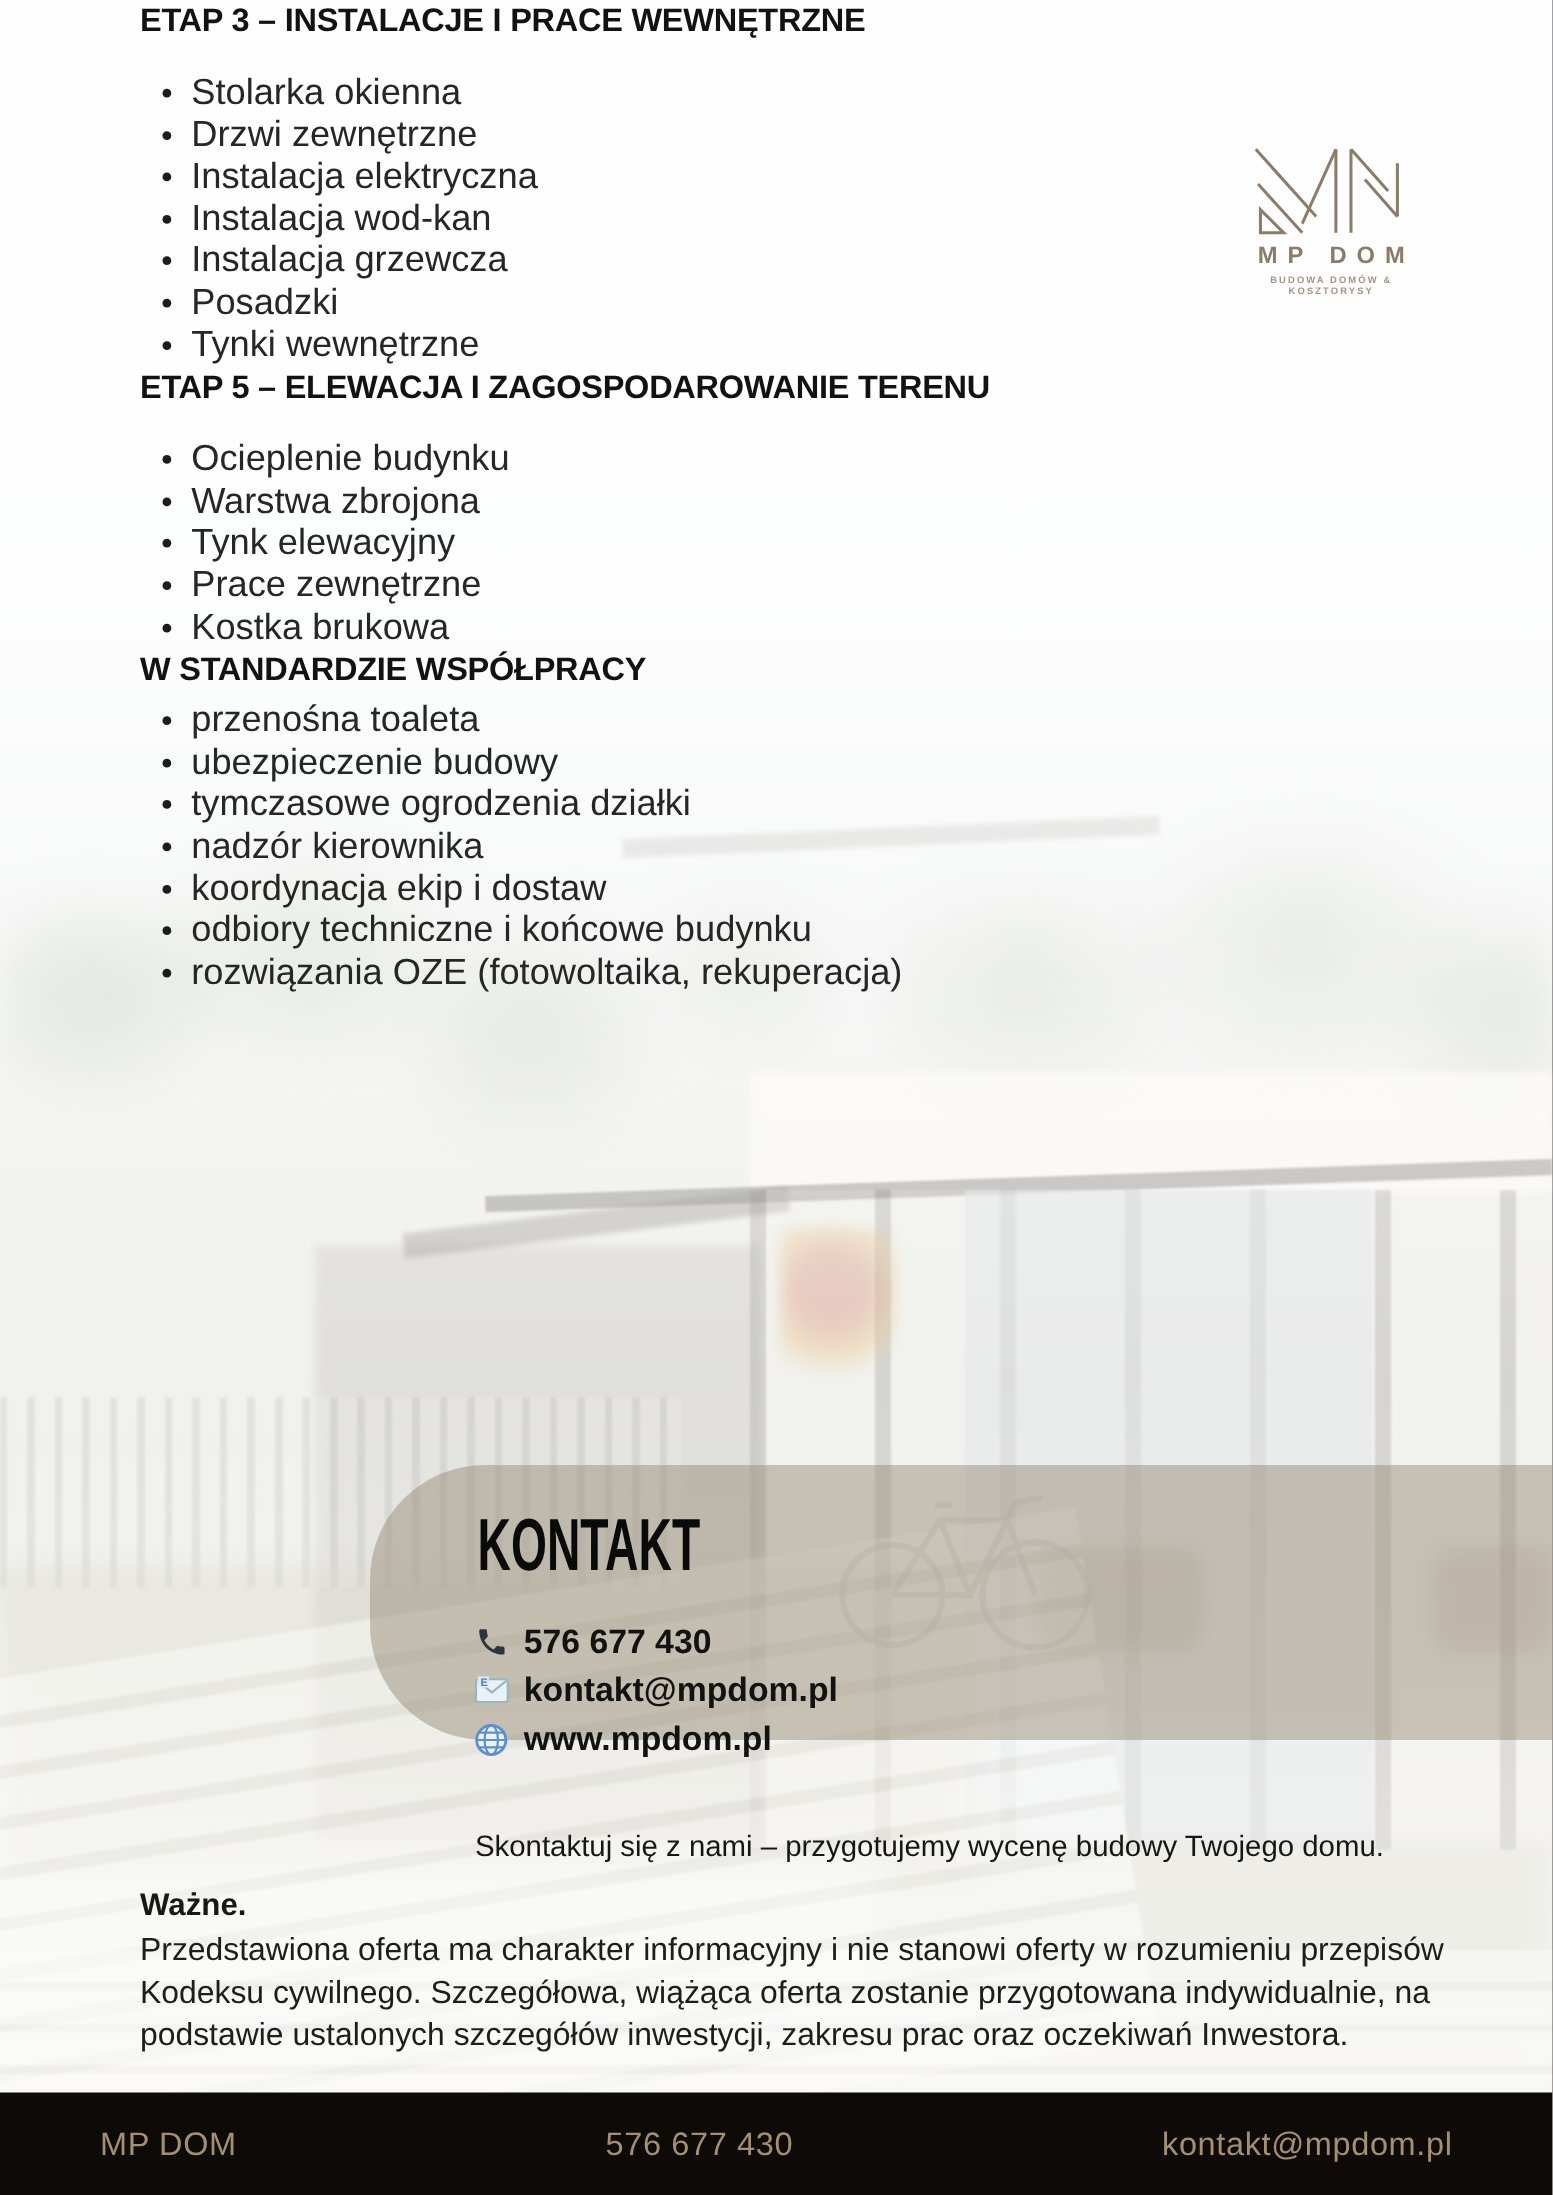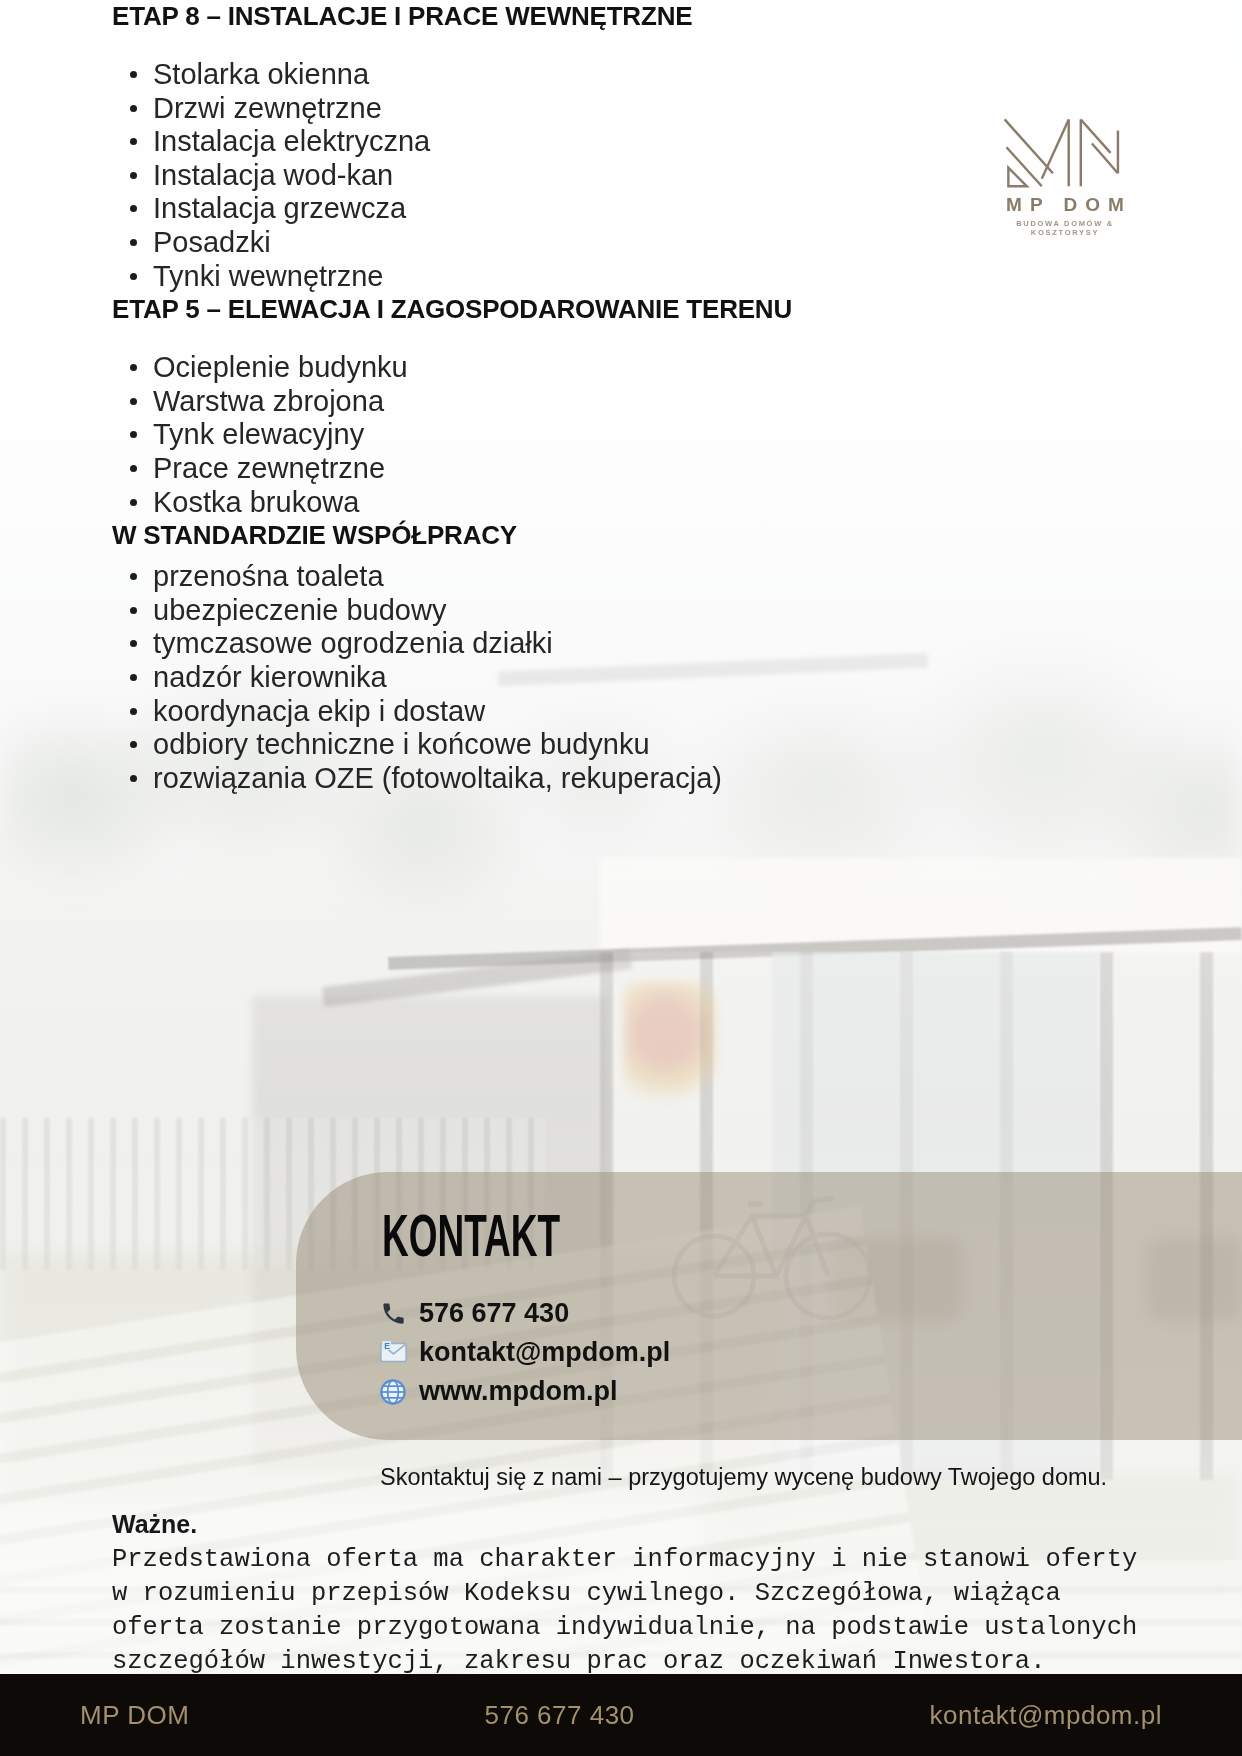--- a/index.html
+++ b/index.html
@@ -68,32 +68,32 @@
   .content{position:absolute;left:112px;top:0;width:1010px;z-index:3;color:var(--ink);}
   h2.sec{margin:0;font-size:26px;line-height:32px;font-weight:700;color:#121212;letter-spacing:-0.2px;}
   .sec-1{margin-top:150px;}
   .sec-2{margin-top:36px;}
   .sec-3{margin-top:36px;}
   ul.blist{list-style:none;margin:26px 0 0 0;padding:0;}
   ul.blist.tight{margin-top:9px;}
   ul.blist li{position:relative;font-size:29px;line-height:33.6px;color:#262626;padding-left:41px;}
   ul.blist li::before{content:"";position:absolute;left:18px;top:13px;width:7px;height:7px;border-radius:50%;background:#1c1c1c;}
   
-  .contact-box{position:absolute;left:296px;top:1172px;width:946px;height:268px;z-index:2;
+  .contact-box{position:absolute;left:296px;top:1172px;width:946px;height:220px;z-index:2;
     background:var(--box-bg);border-radius:92px 0 0 92px;}
   .kontakt-title{position:absolute;left:86px;top:30px;font-size:50px;font-weight:800;color:#0a0a0a;
     transform:scale(.74,1.18);transform-origin:left top;letter-spacing:0px;white-space:nowrap;}
   .c-rows{position:absolute;left:82px;top:122px;}
   .c-row{display:flex;align-items:center;height:39px;font-size:27px;font-weight:700;color:#121212;}
   .c-row .ic{width:30px;height:30px;margin-right:11px;flex:0 0 auto;display:flex;align-items:center;justify-content:center;}
   .c-tagline{position:absolute;left:84px;top:272px;font-size:23.5px;color:#161616;white-space:nowrap;margin-top:20px;}
   
   .notice{position:absolute;left:112px;top:1508px;width:1045px;z-index:3;color:#181818;}
   .notice-title{font-size:25px;font-weight:700;line-height:32px;}
-  .notice-body{margin:3px 0 0 0;font-size:25.5px;line-height:34px;font-weight:400;color:#1d1d1d;font-family:Liberation Mono, monospace;}
+  .notice-body{margin:3px 0 0 0;font-size:25.5px;line-height:34px;font-weight:400;color:#1d1d1d;}
   
   .footer{position:absolute;left:0;top:1674px;width:1242px;height:82px;z-index:4;
     background:var(--footer-bg);display:flex;align-items:center;justify-content:space-between;
     box-sizing:border-box;padding:0 80px;color:var(--footer-text);font-size:26px;letter-spacing:.5px;}
 </style>
 </head>
 <body>
 
 <div class="page">
 
@@ -139,21 +139,21 @@
         <path d="M104 34 L132 66"></path>
         <path d="M132 20 L132 66"></path>
       </g>
     </svg>
     <div class="logo-name">MP DOM</div>
     <div class="logo-tagline">BUDOWA DOMÓW &amp; KOSZTORYSY</div>
   </header>
 
   <main class="content">
     <section>
-      <h2 class="sec sec-1">ETAP 8 – INSTALACJE I PRACE WEWNĘTRZNE</h2>
+      <h2 class="sec sec-1">ETAP 3 – INSTALACJE I PRACE WEWNĘTRZNE</h2>
       <ul class="blist">
           <li>Stolarka okienna</li>
           <li>Drzwi zewnętrzne</li>
           <li>Instalacja elektryczna</li>
           <li>Instalacja wod-kan</li>
           <li>Instalacja grzewcza</li>
           <li>Posadzki</li>
           <li>Tynki wewnętrzne</li>
         </ul>
     </section>

